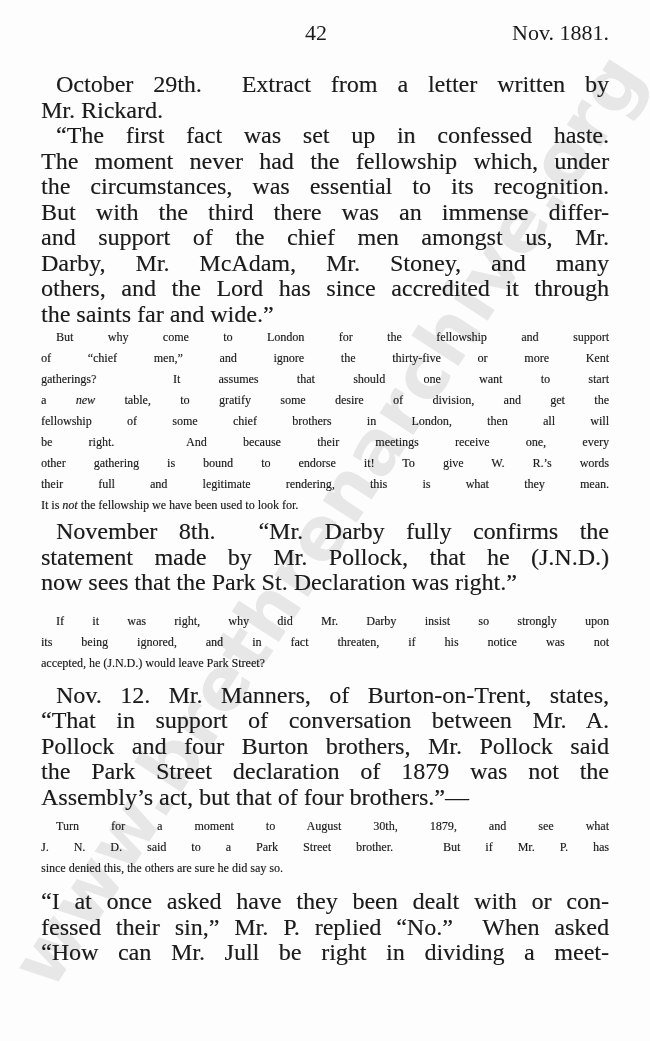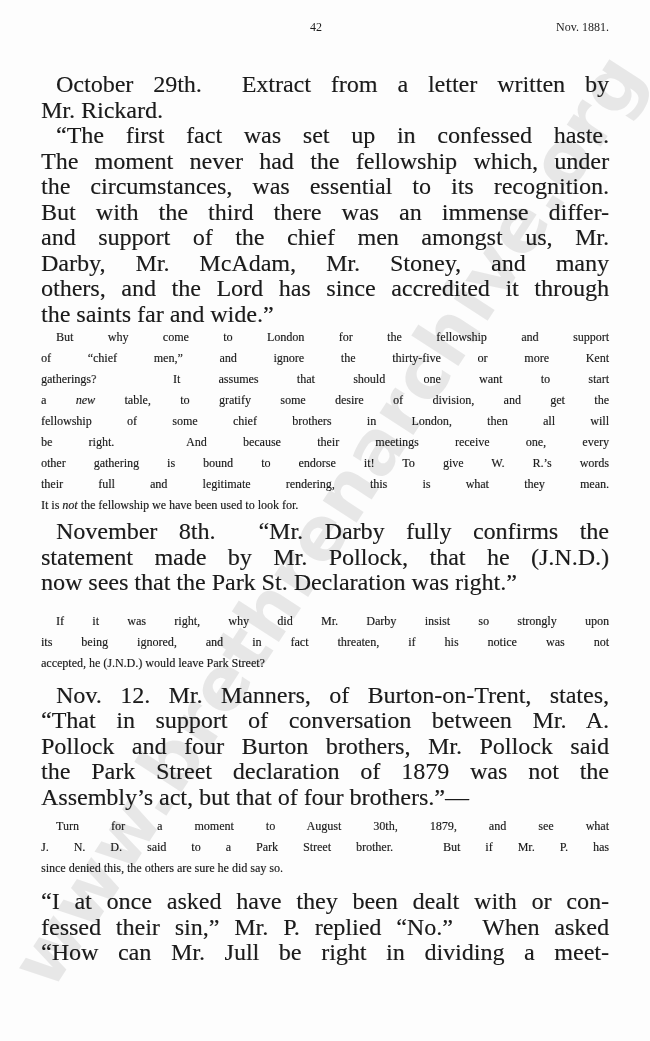--- a/index.html
+++ b/index.html
@@ -32,21 +32,21 @@
     white-space: nowrap;
     pointer-events: none;
     user-select: none;
   }
   .header {
     position: absolute;
     top: 20px;
     left: 41px;
     right: 41px;
     height: 26px;
-    font-size: 12px;
+    font-size: 22px;
   }
   .pagenum {
     position: absolute;
     left: 0;
     right: 0;
     padding-right: 18px;
     text-align: center;
   }
   .issue-date {
     position: absolute;

